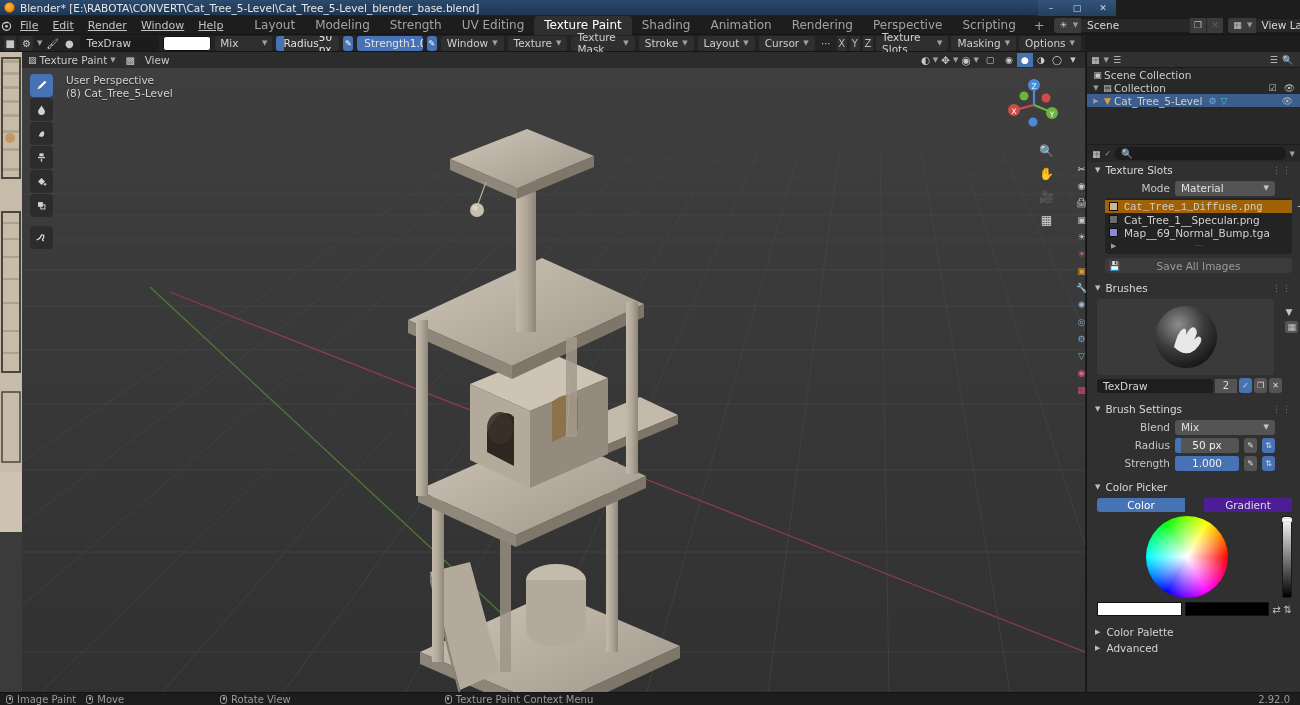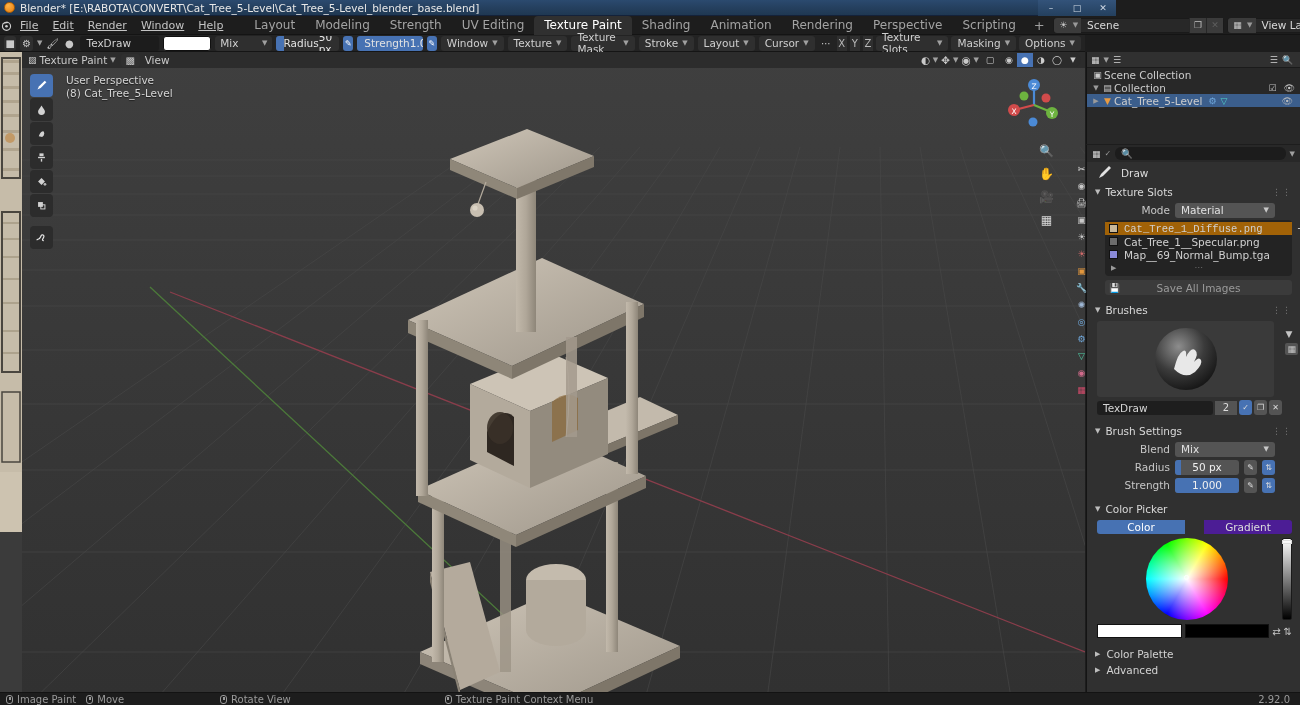--- a/index.html
+++ b/index.html
@@ -734,28 +734,20 @@
       <span style="font-size:8px;color:#9a9a9a">✓</span>
       <span class="search-box">
         <span>🔍</span>
         <span title=""></span>
       </span>
       <span style="font-size:7px;color:#a0a0a0">▼</span>
     </div>
 
     <div class="props-body">
 
-      <div style="display:flex;align-items:center;gap:8px;height:22px;padding:0 10px">
-        <span>
-          <svg width="16" height="16" viewBox="0 0 16 16">
-              <path d="M2 14 L4 10 L12 2 L14 4 L6 12 Z" fill="#e2e2e2"></path>
-            </svg>
-        </span>
-        <span style="font-size:10.5px;color:#dcdcdc">Draw</span>
-      </div>
 
       <div class="panel-head">
         <span class="tri">▼</span>
         <span>Texture Slots</span>
         <span class="dots">⋮⋮</span>
       </div>
       <div class="row">
         <span class="lab">Mode</span>
         <span class="pdd">
           <span>Material</span>

